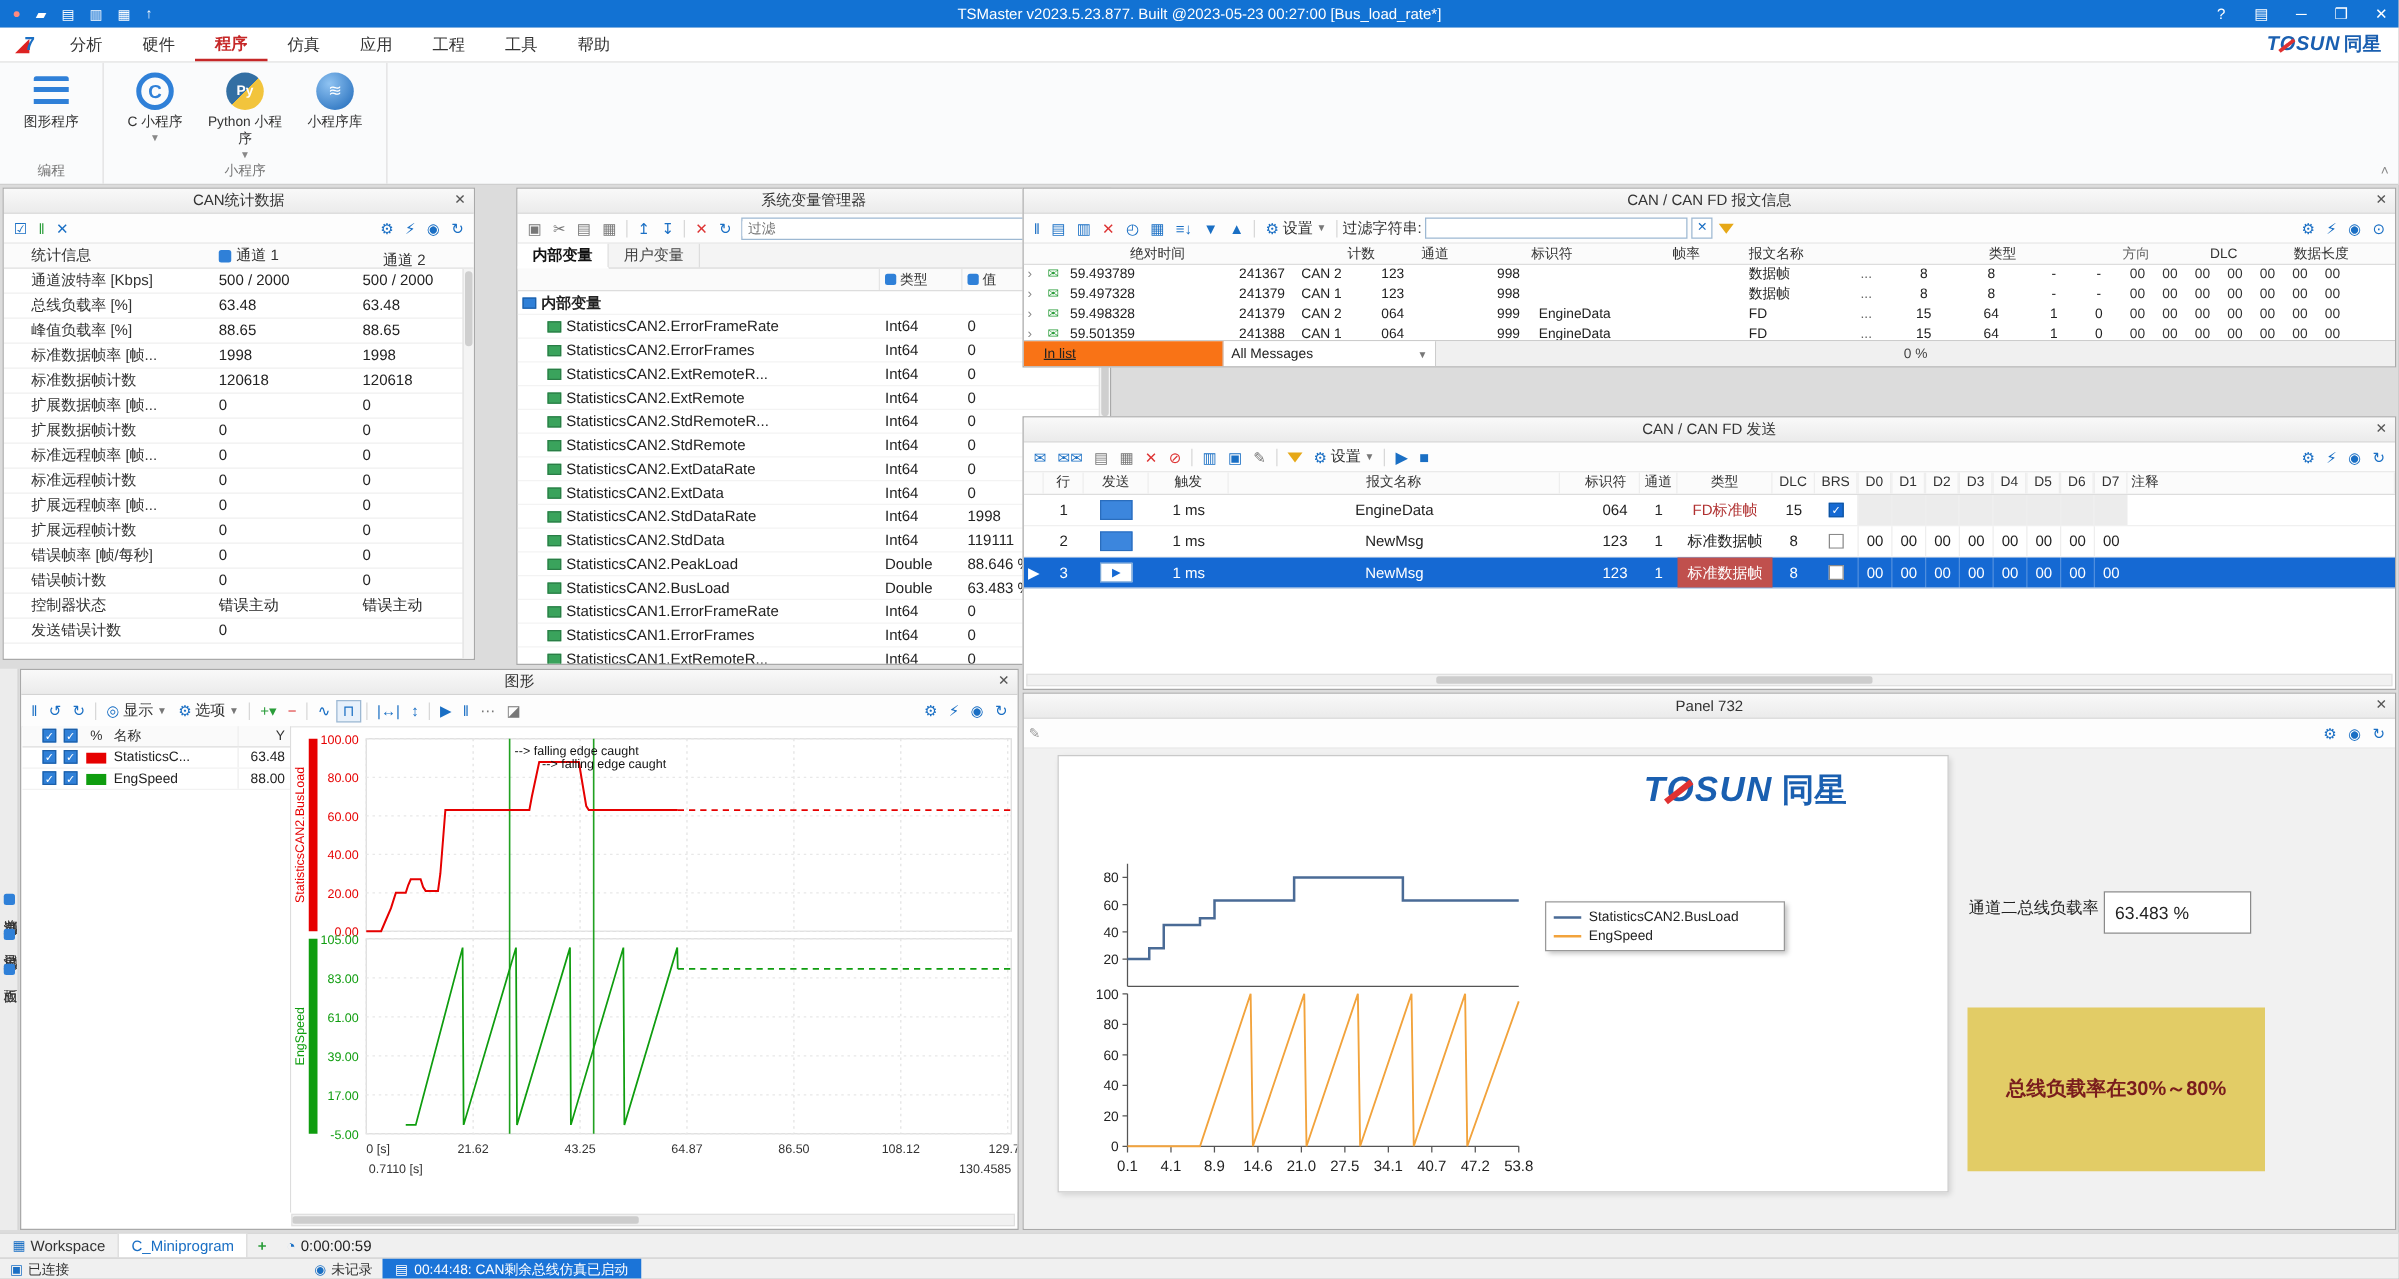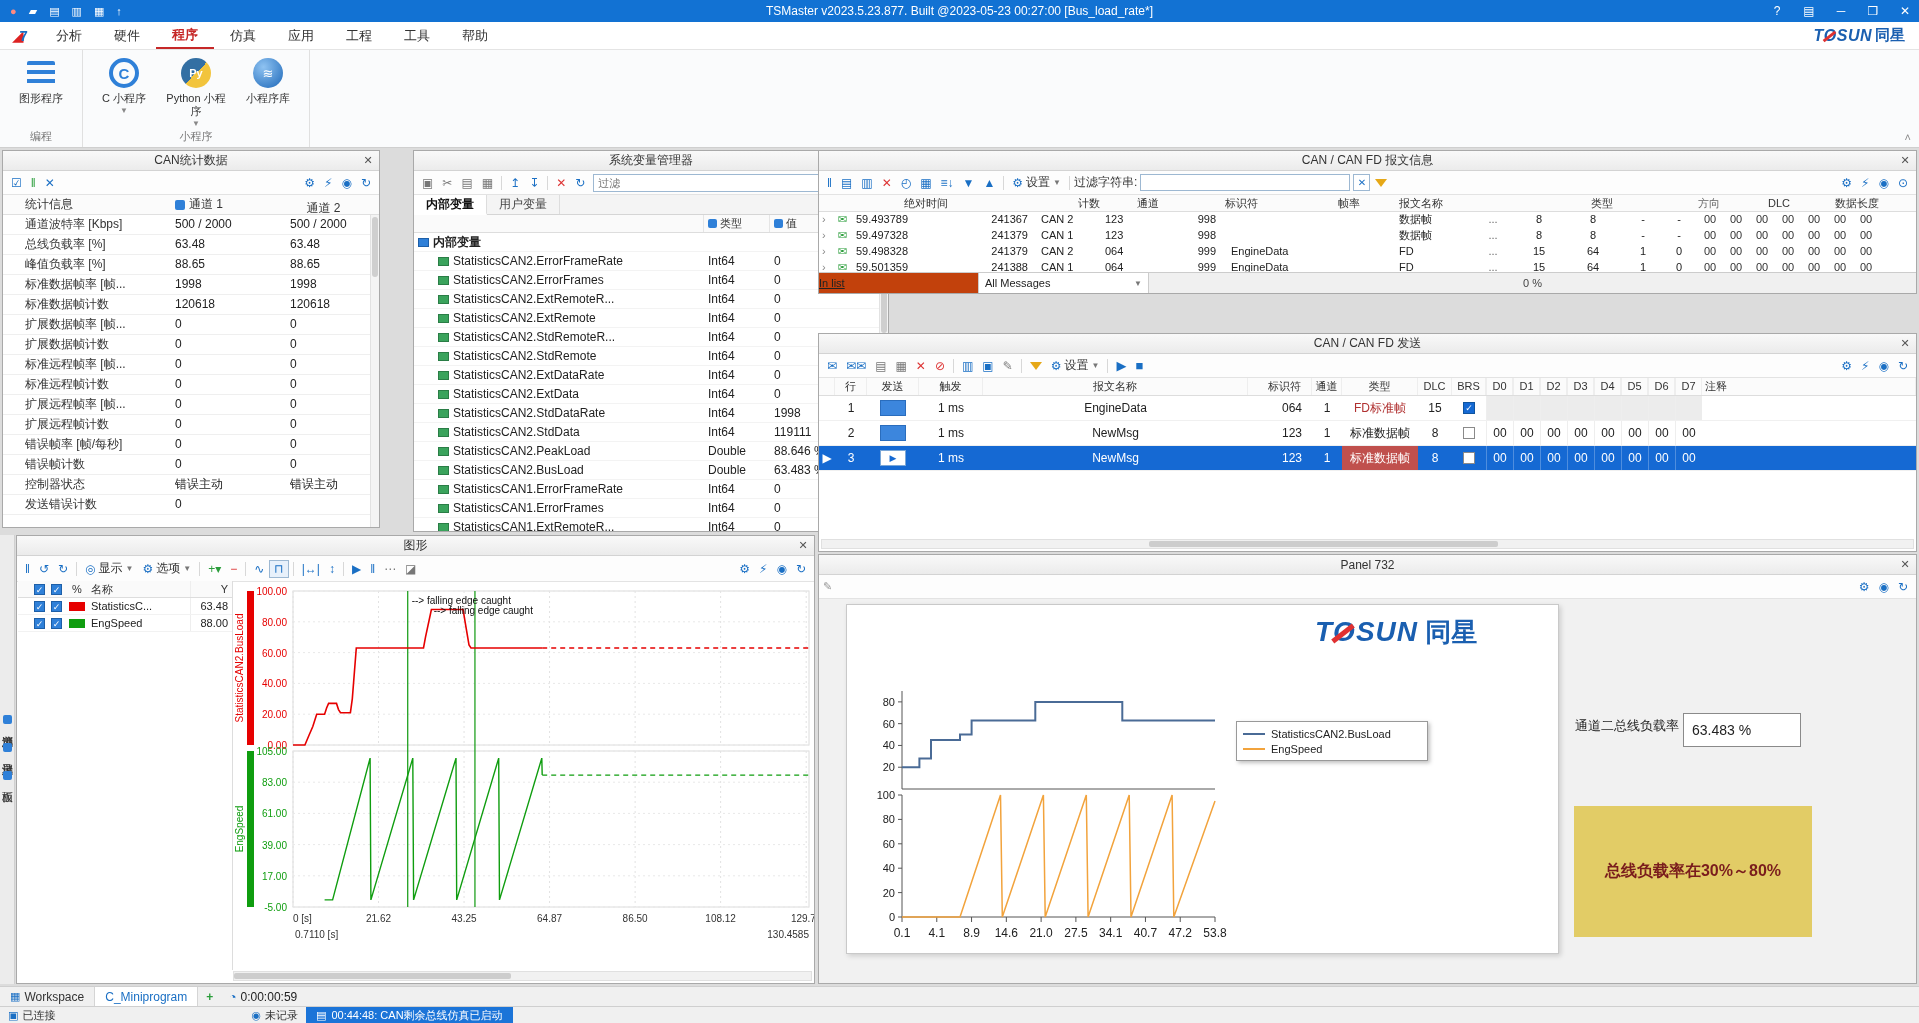--- a/index.html
+++ b/index.html
@@ -110,21 +110,21 @@
 .m-rate{width:54px;text-align:right;}
 .m-name{width:170px;padding-left:12px;}
 .m-type{width:80px;padding-left:10px;}
 .m-dir{width:48px;text-align:center;color:#666;}
 .m-dlc{width:44px;text-align:center;}
 .m-len{width:64px;text-align:center;}
 .m-brs{width:36px;text-align:center;}
 .m-esi{width:36px;text-align:center;}
 .m-b{width:26px;text-align:center;color:#333;}
 .msg-footer{position:absolute;left:0;right:0;bottom:0;height:21px;display:flex;border-top:1px solid #ccc;background:#f7f7f7;font-size:11px;}
-.mf-box{width:160px;border-right:1px solid #ccc;background:#c2410c;display:flex;align-items:center;padding:0 0;text-decoration:underline;}
+.mf-box{width:160px;border-right:1px solid #ccc;background:#f97316;display:flex;align-items:center;padding:0 16px;text-decoration:underline;}
 .mf-dd{width:170px;border-right:1px solid #ccc;background:#fff;display:flex;align-items:center;padding:0 6px;justify-content:space-between;}
 .mf-prog{flex:1;position:relative;display:flex;align-items:center;justify-content:center;color:#444;background:#f0f0f0;}
 .filter-input{width:210px;height:17px;border:1px solid #9db8d2;background:#fff;margin:0 2px;}
 .xbtn{color:#1a6fc4;border:1px solid #9db8d2;height:17px;width:17px;text-align:center;line-height:15px;font-size:10px;background:#fff;}
 
 
 #panel-transmit{left:818px;top:333px;width:1099px;height:219px;}
 .tx-hdr{display:flex;height:18px;flex:0 0 18px;line-height:17px;font-size:11px;color:#333;border-bottom:1px solid #ddd;background:#fbfbfb;}
 .tx-hdr .tc{border-right:1px solid #eee;}
 .tx-row{display:flex;height:25px;flex:0 0 25px;align-items:center;font-size:12px;border-bottom:1px solid #f0f0f0;}

